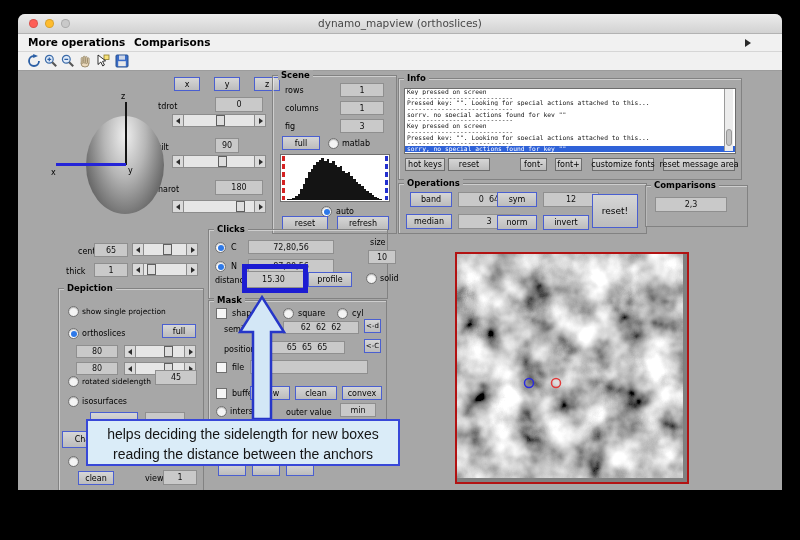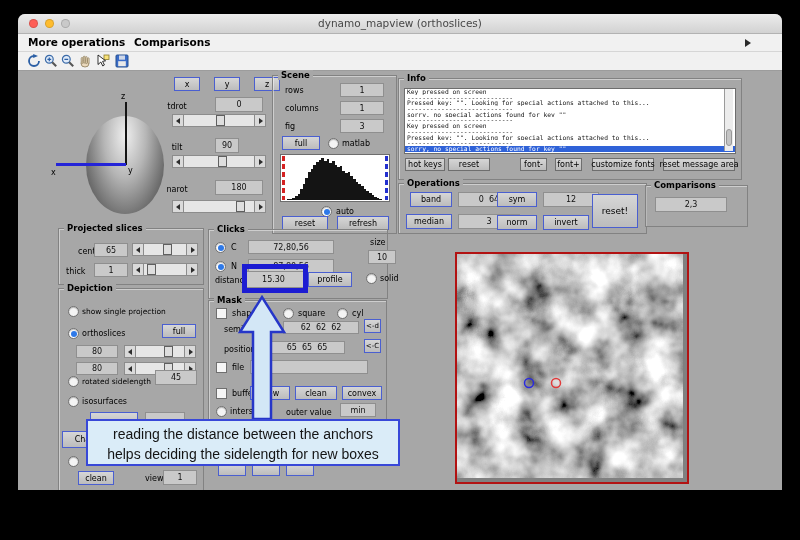--- a/index.html
+++ b/index.html
@@ -19,21 +19,21 @@
   .ticon{position:absolute;top:2px;width:14px;height:14px;}
   .panel{position:absolute;border:1px solid #828282;box-shadow:inset 1px 1px 0 rgba(255,255,255,.45);}
   .ptitle{position:absolute;top:-6px;left:5px;background:#a7a7a7;padding:0 3px;font-size:8.5px;font-weight:bold;color:#000;white-space:nowrap;}
   .btn{position:absolute;box-sizing:border-box;background:linear-gradient(#d6d6d6,#bcbcbc);
        border:1px solid #4a5fd0;color:#000;font-size:8px;display:flex;align-items:center;justify-content:center;white-space:pre;}
   .btn.gray{border-color:#6e6e6e;}
   .btn.big{font-size:9px;}
   .field{position:absolute;box-sizing:border-box;background:#c9c9c9;border:1px solid #8f8f8f;color:#101010;
          font-size:8px;display:flex;align-items:center;justify-content:center;white-space:pre;}
   .lbl{position:absolute;font-size:8px;color:#000;white-space:nowrap;}
-  .lbl.r{text-align:center;}
+  .lbl.r{text-align:left;}
   .radio{position:absolute;width:11px;height:11px;border-radius:50%;background:#f4f4f4;border:1px solid #6f6f6f;
          box-sizing:border-box;box-shadow:inset 0 1px 1px rgba(0,0,0,.25);}
   .radio.on{background:#fff;}
   .radio.on::after{content:"";position:absolute;left:1.5px;top:1.5px;width:6px;height:6px;border-radius:50%;background:#2e79e8;}
   .check{position:absolute;width:11px;height:11px;background:#f6f6f6;border:1px solid #6f6f6f;box-sizing:border-box;}
   .slider{position:absolute;display:flex;align-items:stretch;height:13px;}
   .sl-btn{width:12px;background:#dadada;border:1px solid #8c8c8c;position:relative;box-sizing:border-box;}
   .sl-btn.l::after{content:"";position:absolute;left:3px;top:2.5px;border-right:4px solid #2c2c2c;border-top:3px solid transparent;border-bottom:3px solid transparent;}
   .sl-btn.r::after{content:"";position:absolute;left:4px;top:2.5px;border-left:4px solid #2c2c2c;border-top:3px solid transparent;border-bottom:3px solid transparent;}
   .sl-track{flex:1;background:#e6e6e6;border-top:1px solid #8c8c8c;border-bottom:1px solid #8c8c8c;position:relative;}
@@ -306,23 +306,20 @@
     <div class="btn" style="left:324px;top:372px;width:40px;height:14px">convex</div>
     <span class="radio" style="left:198px;top:392px"></span>
     <div class="lbl" style="left:212px;top:393px">intersect</div>
     <div class="lbl" style="left:268px;top:394px">outer value</div>
     <div class="field" style="left:322px;top:389px;width:36px;height:14px">min</div>
 
     <div class="btn" style="left:200px;top:449px;width:28px;height:13px"></div>
     <div class="btn" style="left:234px;top:449px;width:28px;height:13px"></div>
     <div class="btn" style="left:268px;top:449px;width:28px;height:13px"></div>
 
-    <div class="panel" style="left:40px;top:214px;width:144px;height:55px">
-      <span class="ptitle">Projected slices</span>
-    </div>
     <div class="lbl" style="left:60px;top:233px">central</div>
     <div class="field" style="left:76px;top:229px;width:34px;height:14px">65</div>
     <div class="slider" style="left:114px;top:229px;width:66px">
       <span class="sl-btn l"></span>
       <span class="sl-track">
           <span class="sl-thumb" style="left:46%"></span>
         </span>
       <span class="sl-btn r"></span>
     </div>
     <div class="lbl" style="left:48px;top:253px">thick</div>
@@ -389,18 +386,18 @@
         <circle cx="72" cy="129" r="4.5" fill="none" stroke="#2a2ae0" stroke-width="1.5"></circle>
         <circle cx="99" cy="129" r="4.5" fill="none" stroke="#e03a3a" stroke-width="1.5"></circle>
       </svg>
     </div>
 
     <div class="hl-rect" style="left:224px;top:250px;width:66px;height:29px"></div>
     <svg class="arrow-svg" width="764" height="476">
       <polygon points="235,405 235,318 222,318 244,283 266,318 253,318 253,405" fill="#d3e7f6" stroke="#2636c8" stroke-width="2.5" stroke-linejoin="miter"></polygon>
     </svg>
     <div class="callout" style="left:68px;top:405px;width:314px;height:47px">
+      <div>helps deciding the sidelength for new boxes</div>
       <div>reading the distance between the anchors</div>
-      <div>helps deciding the sidelength for new boxes</div>
     </div>
 
   </div>
 </div>
 
 </body></html>

